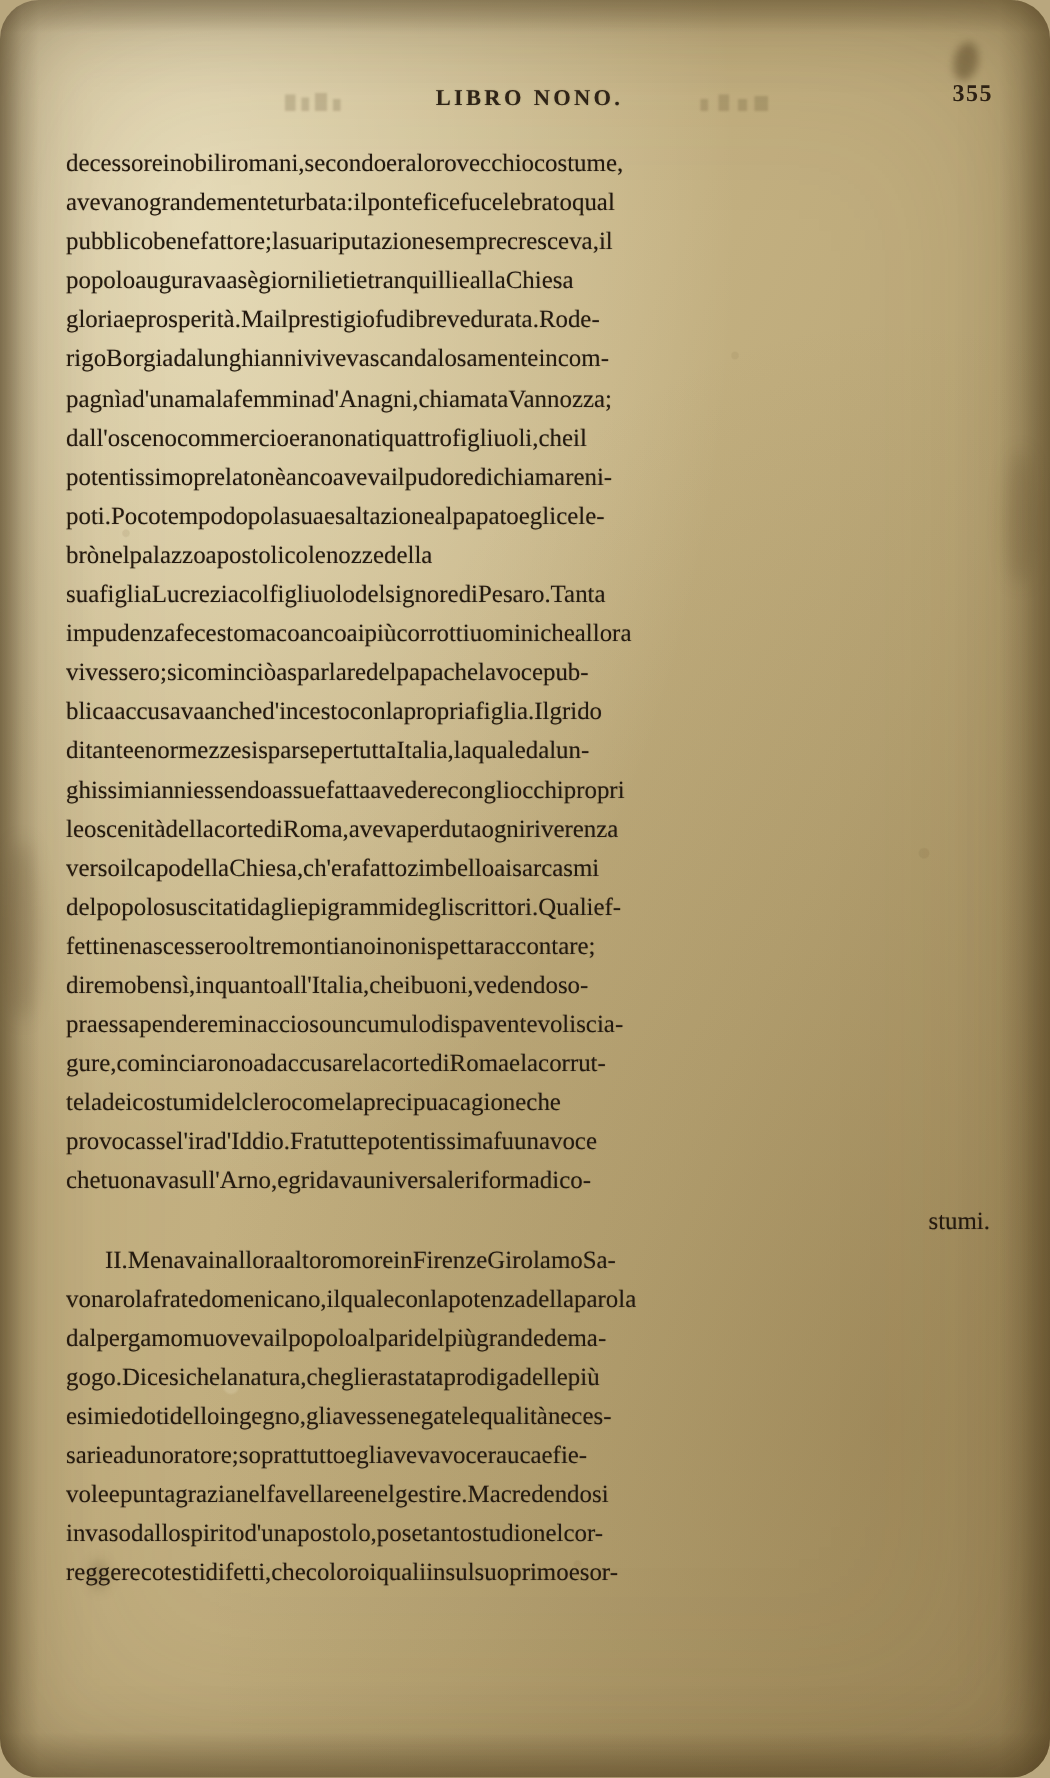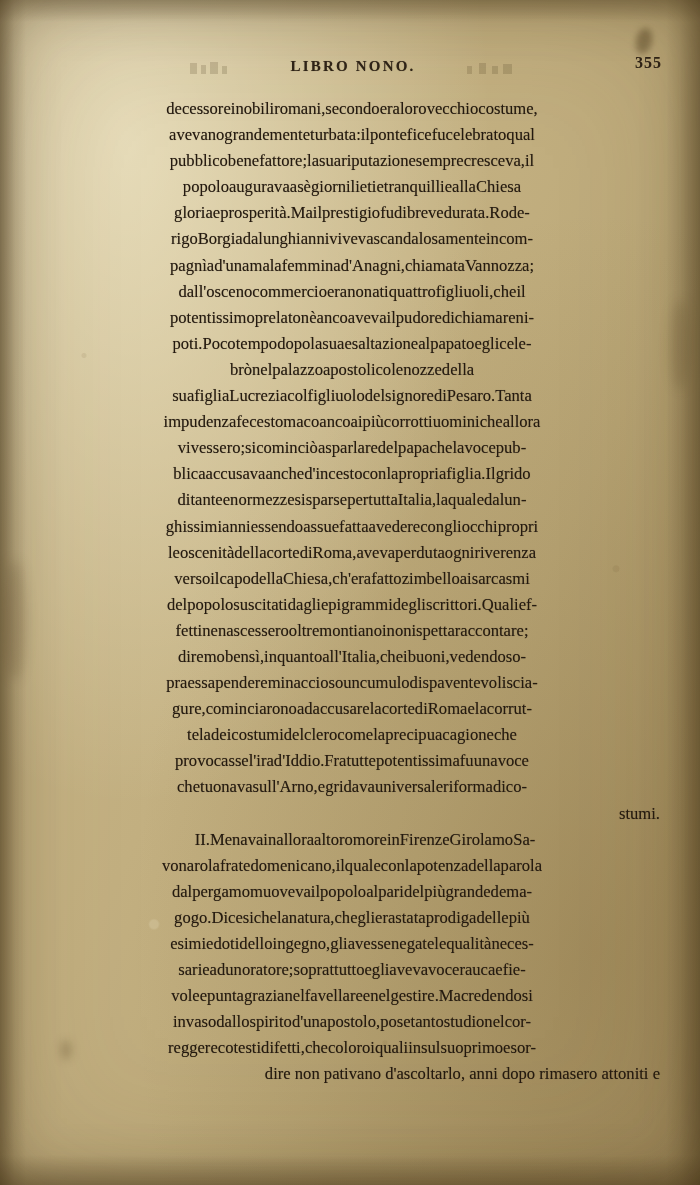--- a/index.html
+++ b/index.html
@@ -16,20 +16,21 @@
 
   #page {
     position: relative;
     width: 700px;
     height: 1185px;
     background:
       radial-gradient(ellipse at 18% 12%, rgba(255,250,225,0.55) 0%, rgba(255,245,210,0.0) 45%),
       radial-gradient(ellipse at 85% 80%, rgba(120,95,50,0.30) 0%, rgba(120,95,50,0.0) 55%),
       linear-gradient(115deg, #cdbb8f 0%, #c9b789 18%, #c3b081 42%, #bba878 65%, #b09c6c 85%, #a89466 100%);
     overflow: hidden;
+    border-radius: 26px;
   }
 
   
   #page::before {
     content: "";
     position: absolute;
     inset: 0;
     background-image:
       radial-gradient(circle at 12% 30%, rgba(90,70,35,0.12) 0 2px, rgba(0,0,0,0) 3px),
       radial-gradient(circle at 32% 62%, rgba(90,70,35,0.10) 0 2px, rgba(0,0,0,0) 3px),
@@ -159,21 +160,21 @@
     font-size: 16.6px;
     line-height: 26.1px;
     text-align: justify;
     text-justify: inter-word;
     text-shadow: 0 0 0.7px rgba(40,28,14,0.45);
   }
 
   
   .tline {
     display: flex;
-    justify-content: center;
+    justify-content: flex-start;
     white-space: nowrap;
     height: 26.1px;
   }
   .tline.last {
     justify-content: flex-end;
   }
   .tline > span {
     display: inline-block;
   }
   .tline.indent-first::before {
@@ -640,20 +641,17 @@
             <span>che</span>
             <span>coloro</span>
             <span>i</span>
             <span>quali</span>
             <span>in</span>
             <span>sul</span>
             <span>suo</span>
             <span>primoe</span>
             <span>sor-</span>
           </div>
-          <div class="tline last">
-            <span>dire non pativano d'ascoltarlo, anni dopo rimasero attoniti e</span>
-          </div>
         </div>
       </div>
   </main>
 
 </div>
 
 </body></html>

